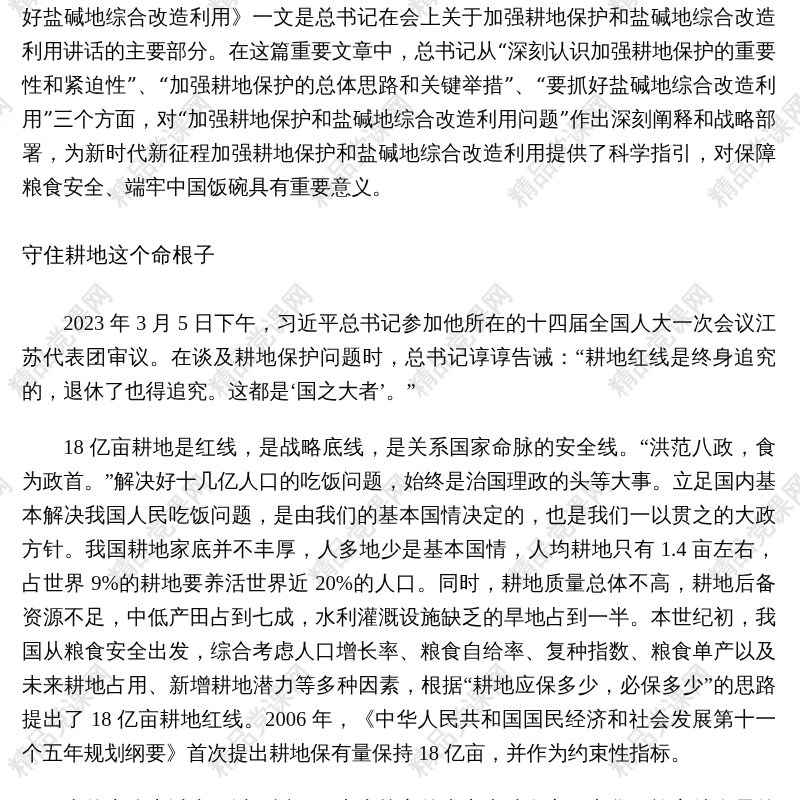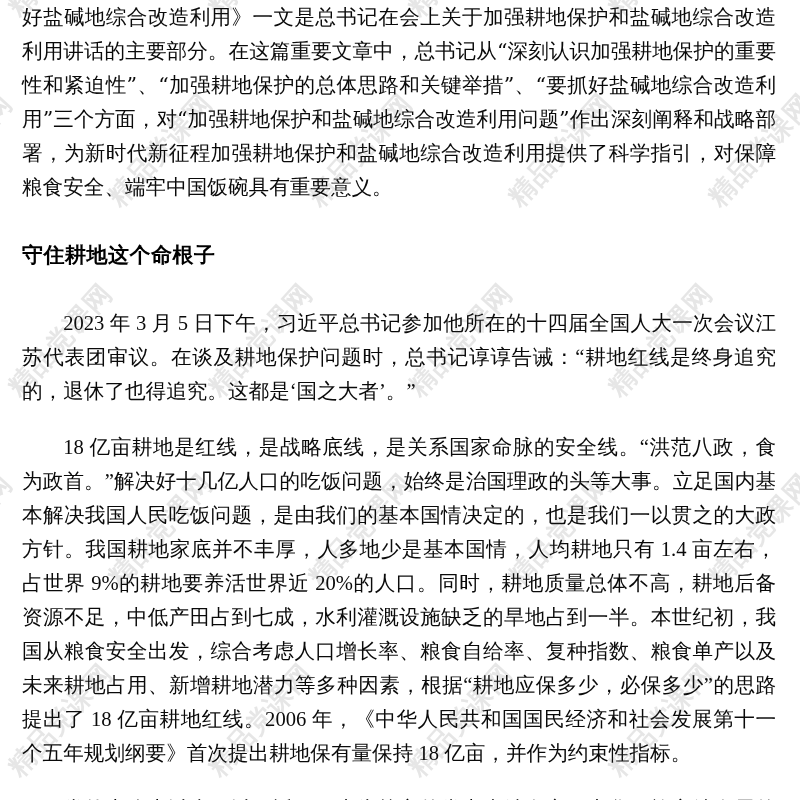--- a/index.html
+++ b/index.html
@@ -62,21 +62,21 @@
   .doc-para.continuation {
     text-indent: 0;
   }
 
   .spacer-sm { height: 22px; }
   .spacer-lg { height: 36px; }
 
   .doc-heading {
     margin: 0;
     font-family: "DejaVu Sans", "Liberation Sans", sans-serif;
-    font-weight: 700;
+    font-weight: 400;
     font-size: 21px;
     line-height: 30px;
     color: #000000;
     letter-spacing: 0.5px;
   }
 </style>
 </head>
 <body>
 
 <div id="watermark-layer">

